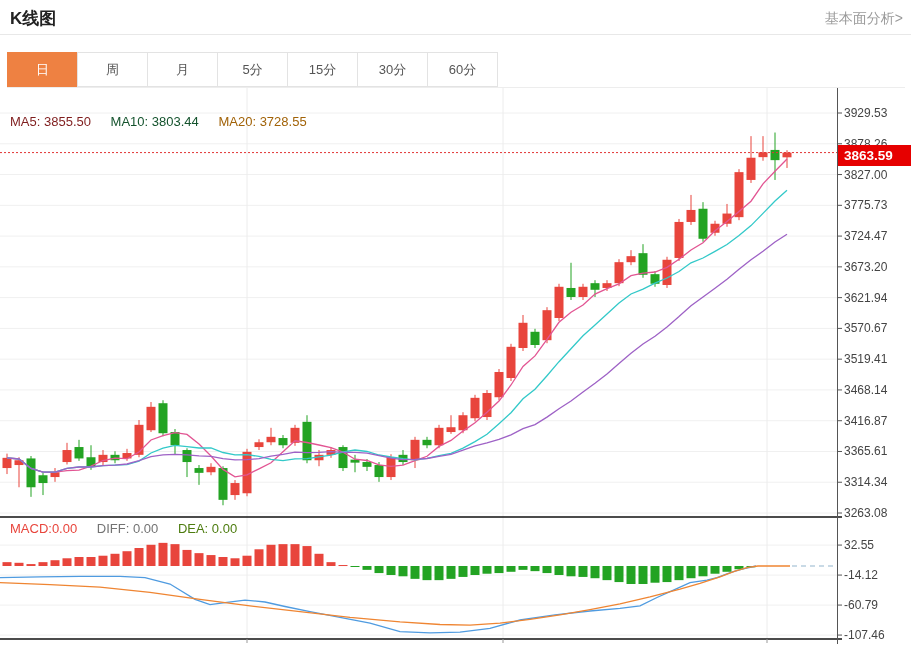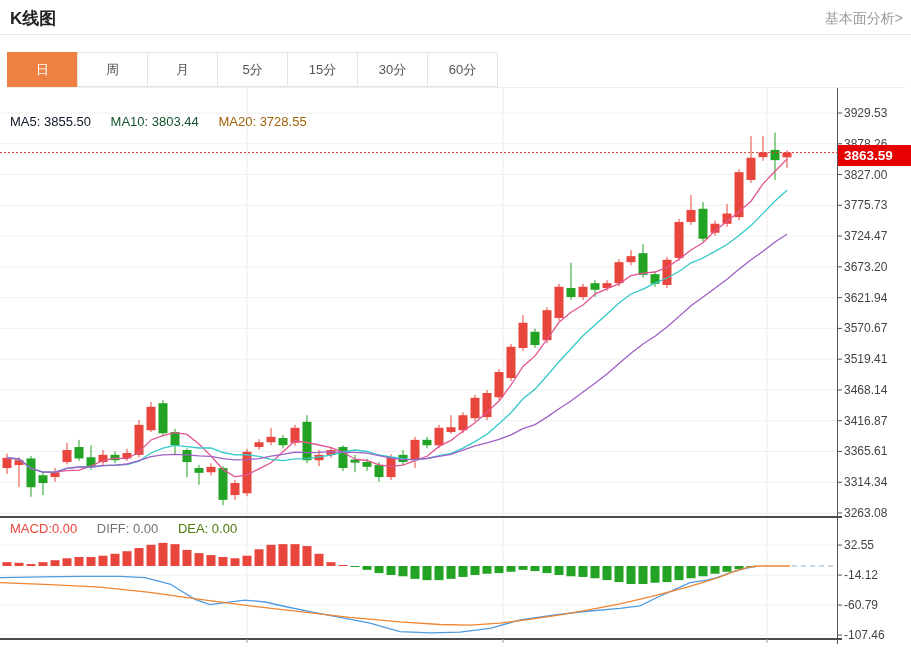--- a/index.html
+++ b/index.html
@@ -13,21 +13,21 @@
        line-height:33px;font-size:13px;color:#555;background:#fff;cursor:pointer;}
   .tab:first-child{margin-left:0;}
   .tab.active{background:#ee8142;border-color:#ee8142;color:#fff;}
   #chart-svg{position:absolute;left:0;top:88px;}
   .row{position:absolute;left:10px;font-size:13px;white-space:nowrap;z-index:5;}
   .row.ohlc{top:97px;color:#333;}
   .row.ma{top:114px;}
   .row.macdrow{top:521px;}
   .row .grp{margin-right:16px;}
   .red{color:#e8453c;}
-  .ma5c{color:#0f172a;}
+  .ma5c{color:#7f1d1d;}
   .ma10c{color:#14532d;}
   .ma20c{color:#a16207;}
   .diffc{color:#737373;}
   .deac{color:#4d7c0f;}
 </style>
 </head>
 <body>
 
 <div class="app">
   <span class="title">K线图</span>

